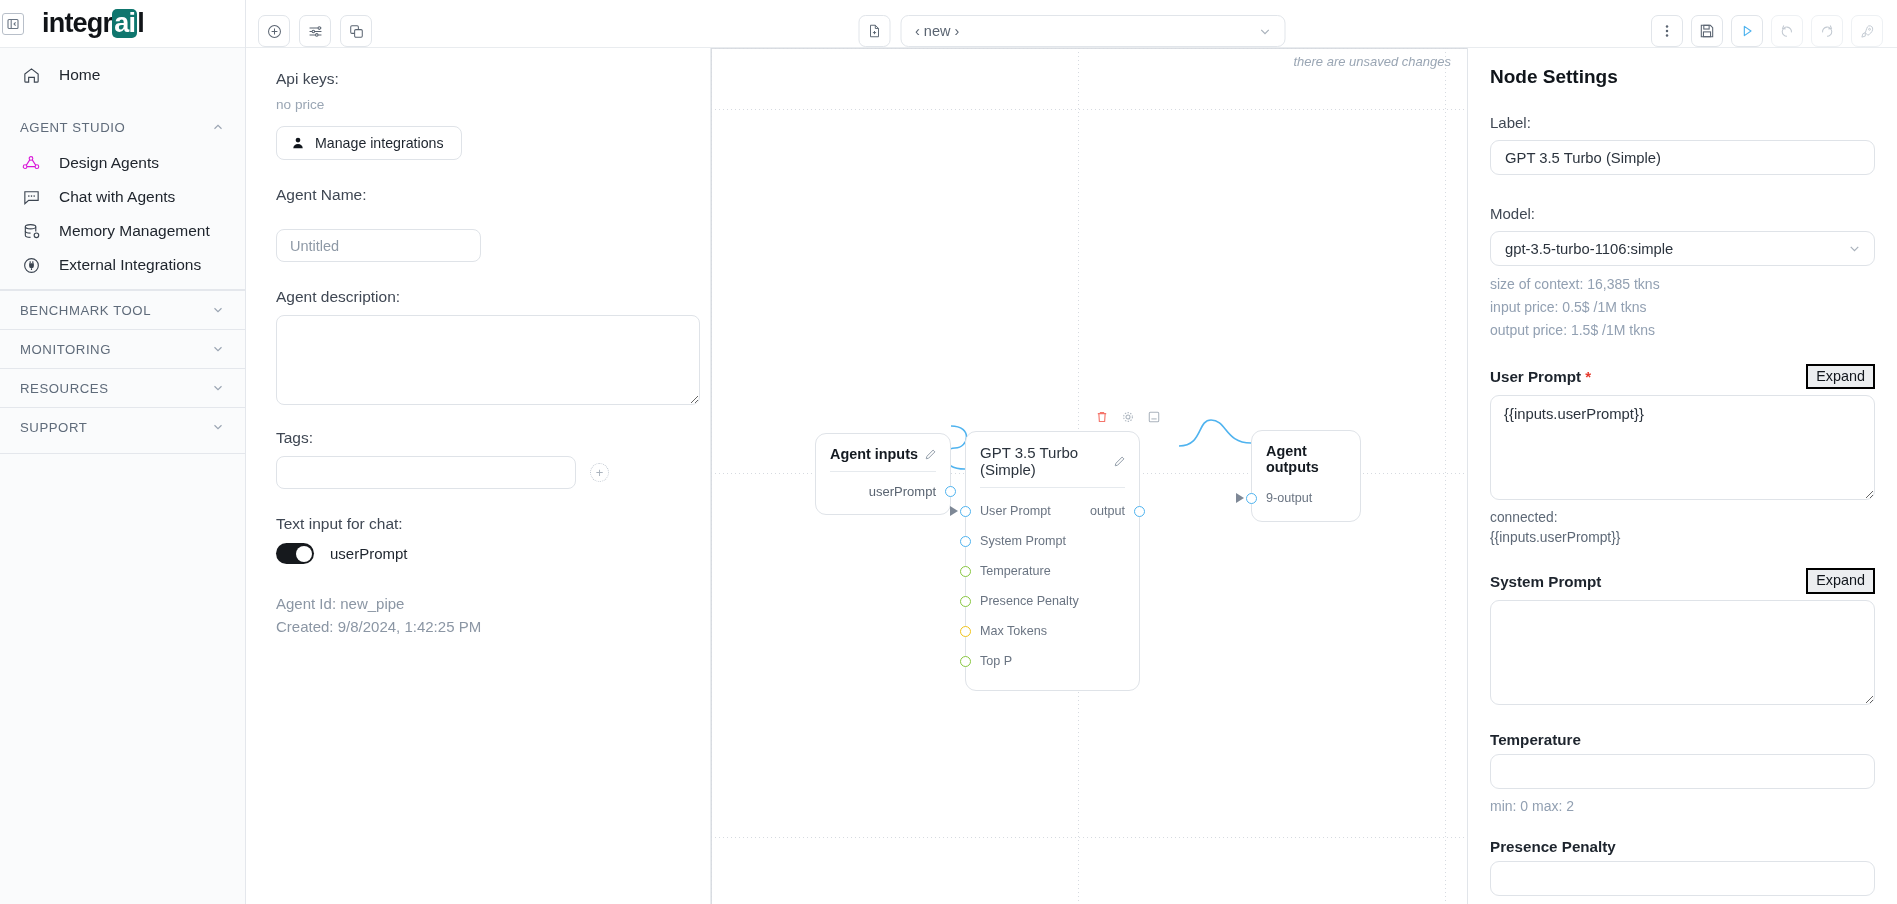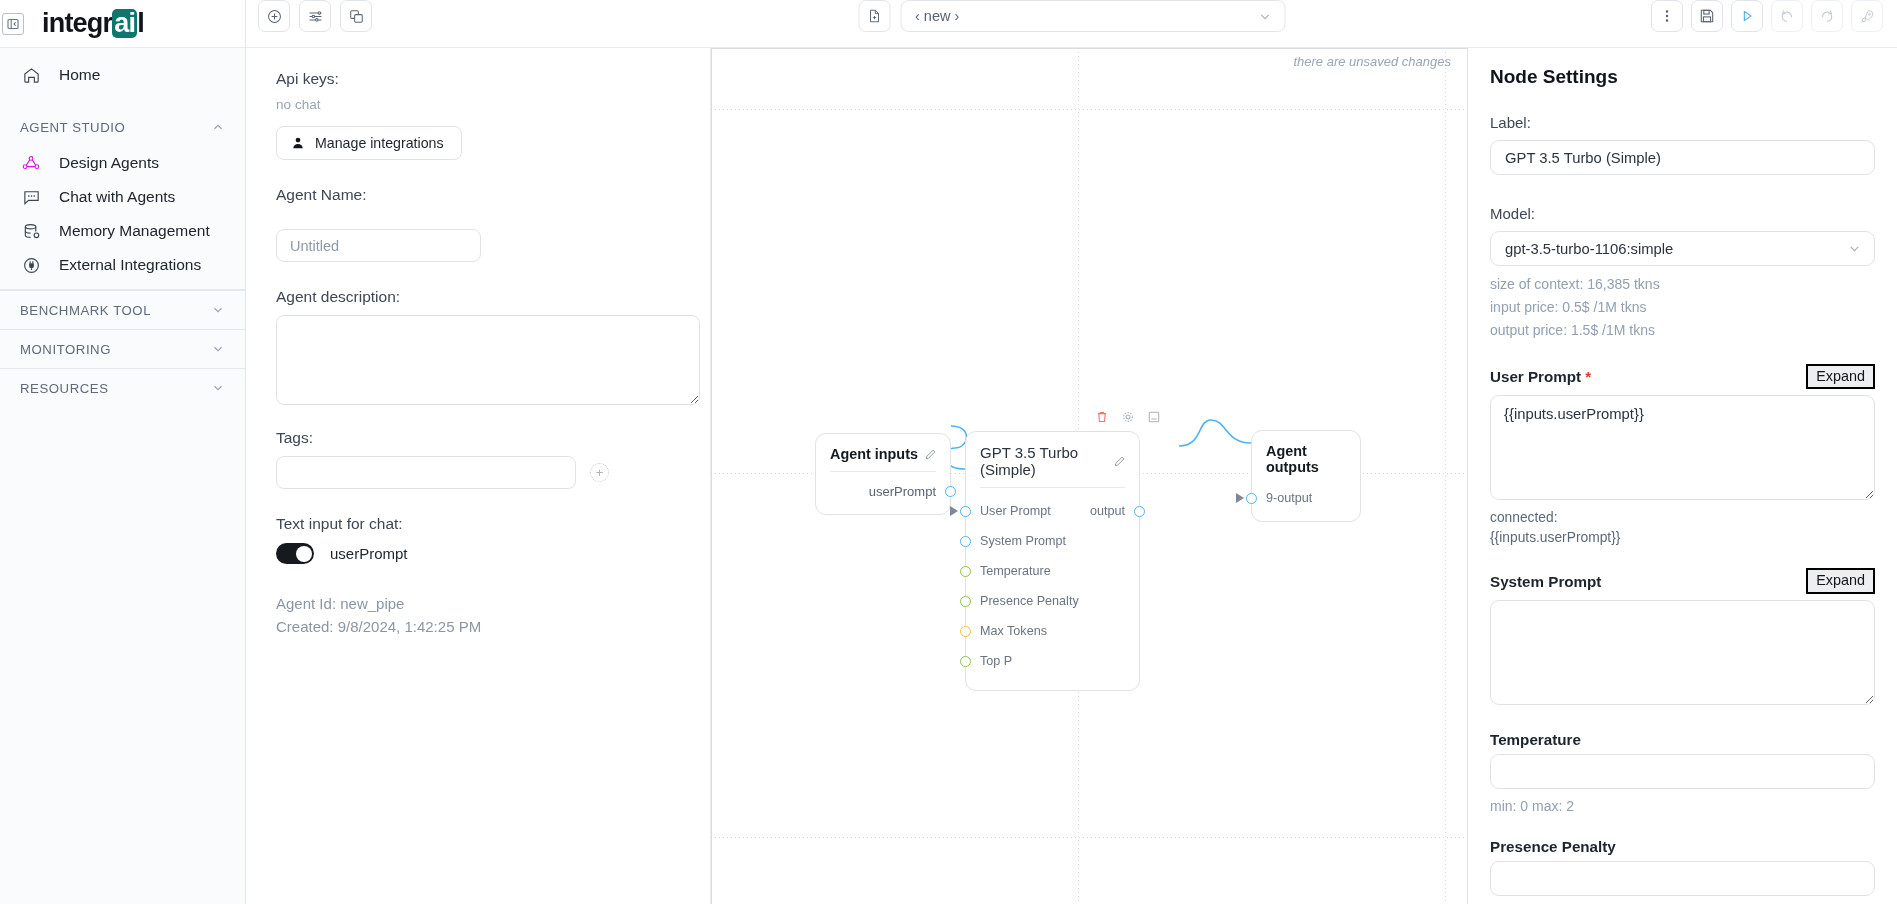--- a/index.html
+++ b/index.html
@@ -70,21 +70,21 @@
   .sep { height: 1px; background: #e4e7ec; margin: 7px 0 0 0; }
   .grp-block { border-top: 1px solid #e4e7ec; }
   .grp-block.first { border-top: none; }
 
   
   .main { flex: 1; display: flex; flex-direction: column; height: 904px; min-width: 0; }
 
   .toolbar {
     height: 48px; min-height: 48px;
     border-bottom: 1px solid #e9ecef;
-    display: flex; align-items: flex-start;
+    display: flex; align-items: flex-end;
     background: #fff; position: relative;
   }
   .tb-left { display: flex; gap: 9px; padding-left: 12px; }
   .icon-btn {
     width: 32px; height: 32px;
     border: 1px solid #e1e5ea; border-radius: 7px;
     background: #fff; display: flex; align-items: center; justify-content: center;
     color: #5a6471; cursor: pointer;
   }
   .icon-btn.ghost { border-color: #eef1f4; color: #c3cad2; }
@@ -382,20 +382,31 @@
       <div class="grp-block">
         <div class="group-hdr">
           <span class="ttl">RESOURCES</span>
           <span class="chev">
             <svg width="14" height="14" viewBox="0 0 16 16" fill="none" stroke="currentColor" stroke-width="1.3">
                 <polyline points="4,6 8,10 12,6"></polyline>
               </svg>
           </span>
         </div>
       </div>
+      <div class="grp-block">
+        <div class="group-hdr">
+          <span class="ttl">SUPPORT</span>
+          <span class="chev">
+            <svg width="14" height="14" viewBox="0 0 16 16" fill="none" stroke="currentColor" stroke-width="1.3">
+                <polyline points="4,6 8,10 12,6"></polyline>
+              </svg>
+          </span>
+        </div>
+        <div class="sep"></div>
+      </div>
     </nav>
   </aside>
 
   <div class="main">
 
     <div class="toolbar">
       <div class="tb-left">
         <div class="icon-btn">
           <svg width="17" height="17" viewBox="0 0 20 20" fill="none" stroke="currentColor" stroke-width="1.2">
             <circle cx="10" cy="10" r="7"></circle>
@@ -475,21 +486,21 @@
               <circle cx="12.4" cy="7.4" r="1.1"></circle>
           </svg>
         </div>
       </div>
     </div>
 
     <div class="work">
 
       <section class="form-pane">
         <div class="fld-label">Api keys:</div>
-        <div class="muted">no chat</div>
+        <div class="muted">no price</div>
         <button class="btn-outline">
           <span style="display:flex;color:#11161c">
             <svg width="14" height="14" viewBox="0 0 16 16" fill="currentColor">
               <circle cx="8" cy="4.6" r="2.7"></circle>
                 <path d="M2.6 14c0-3 2.4-5 5.4-5s5.4 2 5.4 5Z"></path>
             </svg>
           </span>
           <span>Manage integrations</span>
         </button>
 

